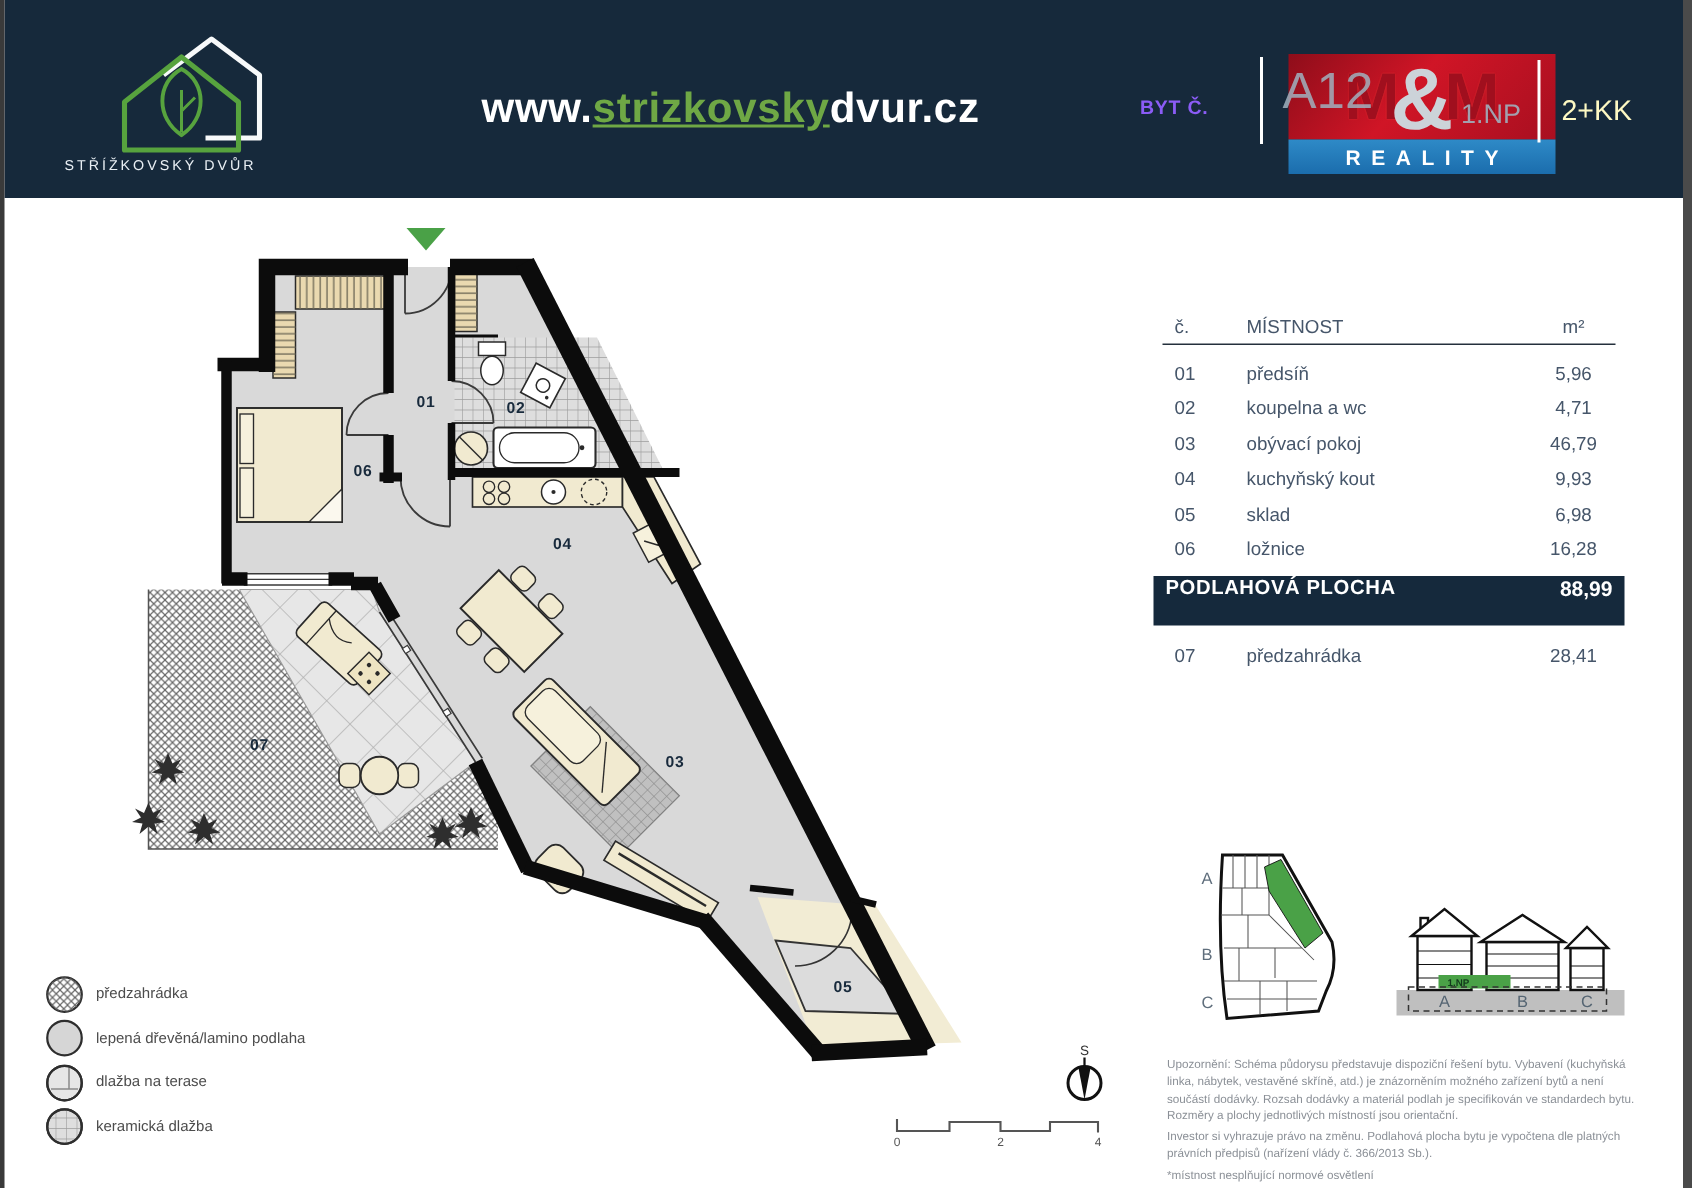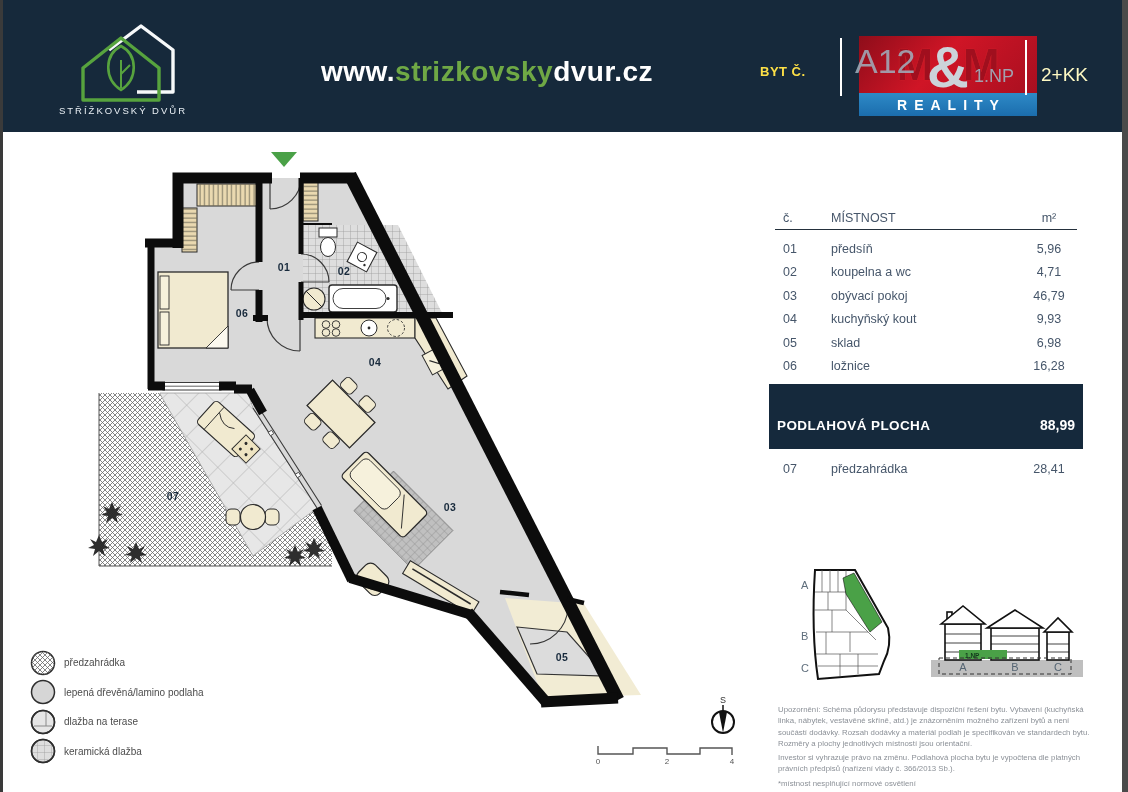--- a/index.html
+++ b/index.html
@@ -4,25 +4,25 @@
 <style>
   html,body{margin:0;padding:0;background:#888;}
   .page{position:relative;width:1128px;height:792px;background:#fff;overflow:hidden;
         font-family:"Liberation Sans",sans-serif;}
   .abs{position:absolute;}
   
   .border-left{left:0;top:0;width:3px;height:792px;background:#3a3a3a;}
   .border-right{left:1122px;top:0;width:6px;height:792px;background:#4a4a4a;}
   
   .header{left:3px;top:0;width:1119px;height:132px;background:#16293b;}
-  .logo-caption{left:30px;top:105px;width:180px;text-align:center;color:#e9eff4;
+  .logo-caption{left:14px;top:105px;width:180px;text-align:center;color:#e9eff4;
     font-size:9.5px;letter-spacing:2px;}
   .site-url{left:318px;top:56px;font-size:28px;font-weight:bold;color:#fff;letter-spacing:.5px;}
-  .site-url .grn{color:#6fa845;}
-  .byt-label{left:757px;top:64px;font-size:13px;font-weight:bold;color:#fde047;letter-spacing:.5px;}
+  .site-url .grn{color:#6fa845;text-decoration:underline;}
+  .byt-label{left:757px;top:64px;font-size:13px;font-weight:bold;color:#8b5cf6;letter-spacing:.5px;}
   .hdr-div{width:2px;background:#fff;}
   .hdr-div1{left:837px;top:38px;height:58px;}
   .hdr-div2{left:1022px;top:40px;height:55px;z-index:4;}
   .unit-no{left:852px;top:42px;font-size:34px;font-weight:300;color:rgba(160,176,190,.85);z-index:4;}
   .unit-floor{left:971px;top:66px;font-size:18px;color:rgba(160,176,190,.9);z-index:4;}
   .unit-layout{left:1038px;top:64px;font-size:19px;color:#fef9c3;z-index:4;}
   
   .mm{left:856px;top:36px;width:178px;height:80px;z-index:2;}
   .mm-red{position:absolute;left:0;top:0;width:178px;height:57px;
     background:linear-gradient(130deg,#8e0d1a 0%,#d01526 45%,#a80f20 100%);
@@ -36,22 +36,22 @@
     display:flex;align-items:center;justify-content:center;
     color:#fff;font-weight:bold;font-size:14px;letter-spacing:7px;text-indent:7px;text-align:right;}
   
   .rtable{left:775px;top:207px;width:302px;font-size:12.5px;color:#46566a;}
   .trow{display:flex;align-items:center;height:23.5px;}
   .thead{height:22px;font-size:12.5px;}
   .tnum{width:48px;padding-left:8px;}
   .tname{flex:1;}
   .tval{width:52px;text-align:center;padding-right:2px;}
   .tline{height:0;border-bottom:1.6px solid #24303c;margin-bottom:7px;}
-  .tband{display:flex;align-items:flex-end;height:33px;background:#15293c;color:#fff;
-    font-weight:bold;margin:6px -6px 8px -6px;padding:16px 8px;}
+  .tband{display:flex;align-items:flex-start;height:33px;background:#15293c;color:#fff;
+    font-weight:bold;margin:6px -6px 8px -6px;padding:0 8px;}
   .tband .tb-label{flex:1;font-size:13.5px;letter-spacing:.4px;}
   .tband .tb-value{font-size:14px;}
   
   .legend{left:30px;top:648px;font-size:10px;color:#4c4c4c;}
   .leg-row{display:flex;align-items:center;height:29.5px;}
   .leg-row svg{margin-right:8px;}
   
   .disclaimer{left:778px;top:704px;width:314px;font-size:7.8px;line-height:1.45;color:#8b9097;}
   .disclaimer p{margin:0 0 3px 0;}
   

